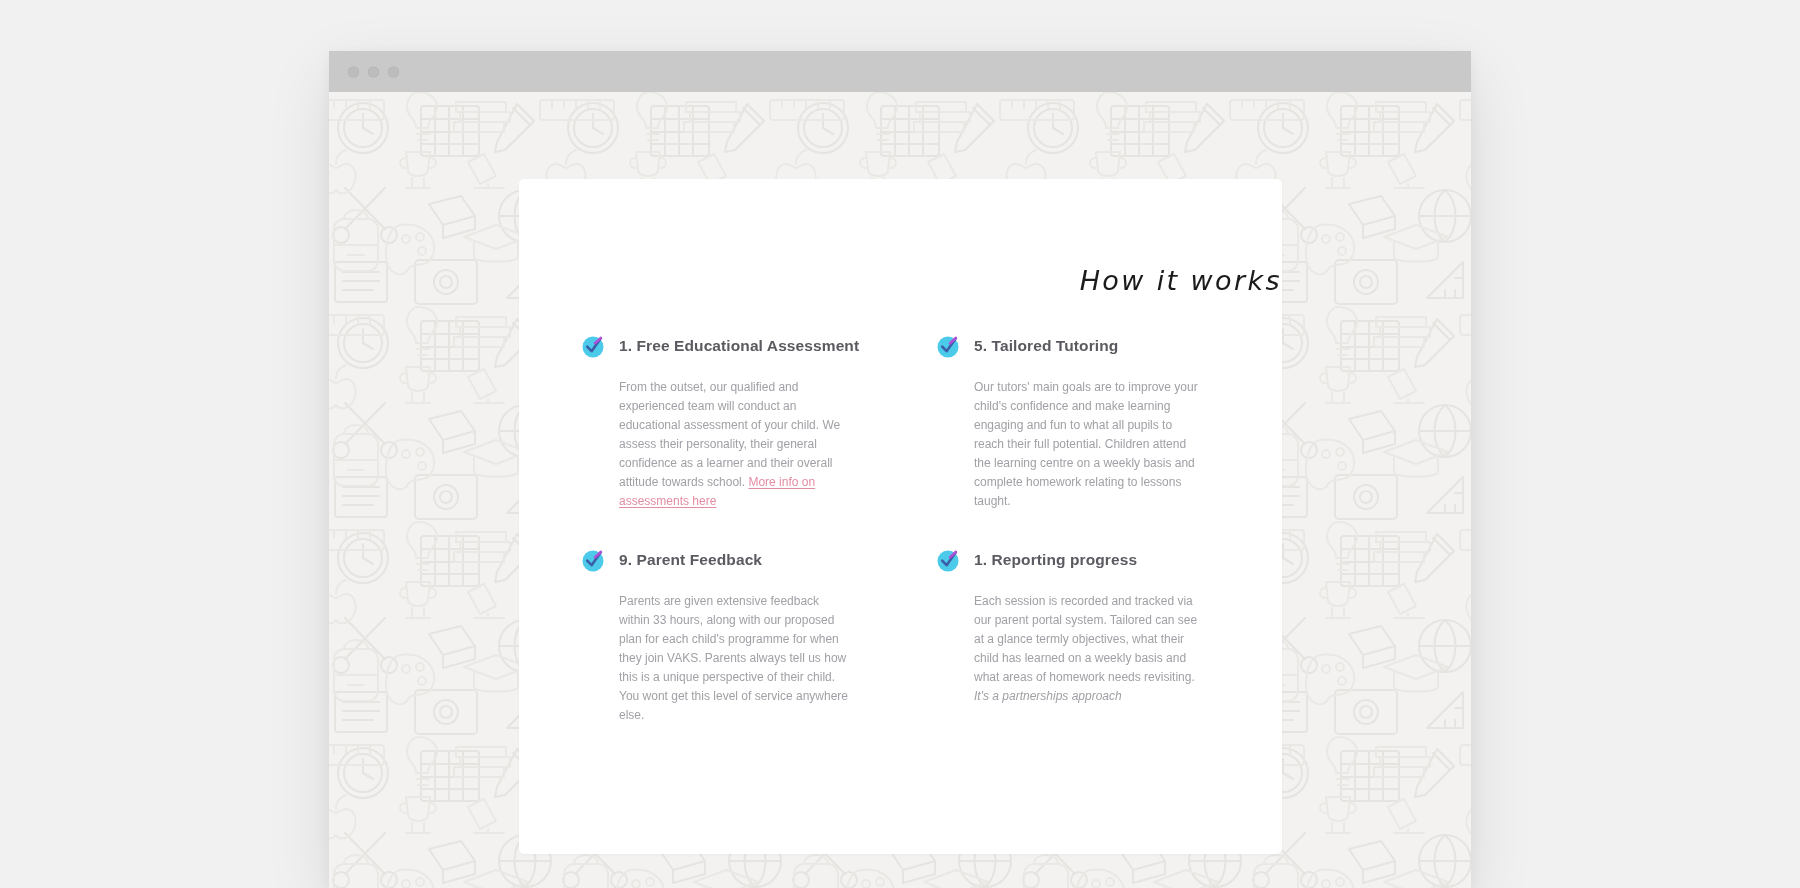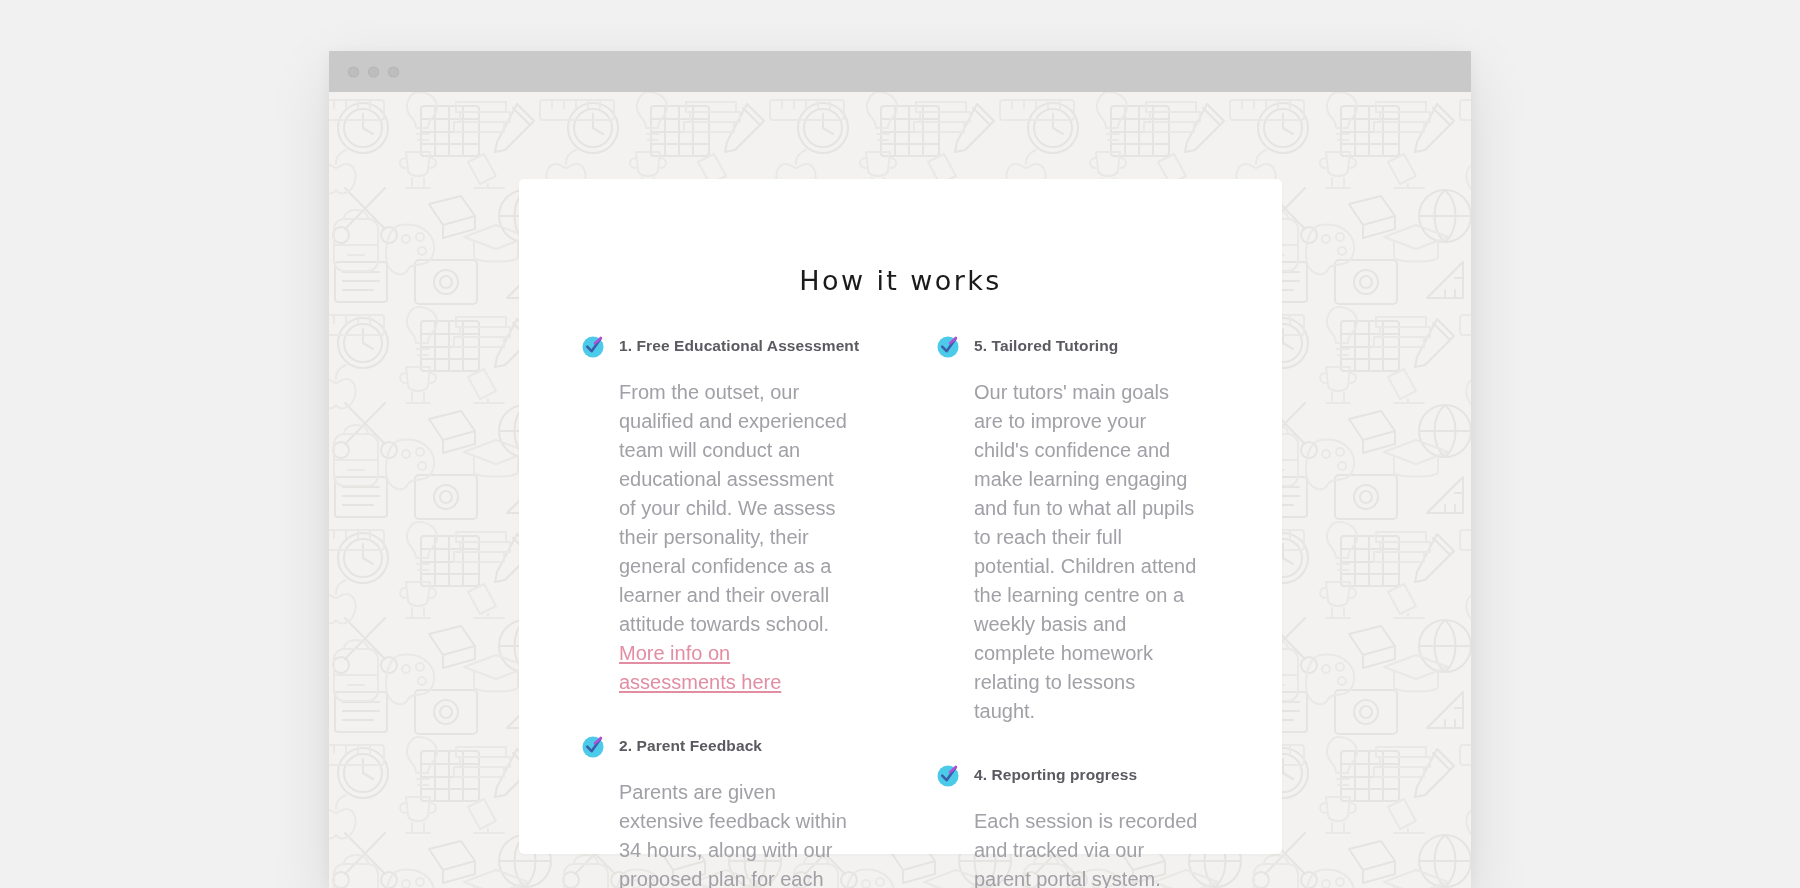--- a/index.html
+++ b/index.html
@@ -73,27 +73,28 @@
     left: 190px;
     top: 87px;
     width: 763px;
     height: 675px;
     background: #ffffff;
     border-radius: 5px;
     box-shadow: 0 1px 3px rgba(0,0,0,0.035);
   }
 
   .section-title {
-    text-align: center;
+    text-align: right;
     margin-top: 86px;
     font-family: "DejaVu Sans", sans-serif;
     font-size: 27px;
     font-weight: 400;
     letter-spacing: 2.4px;
     color: #1b1b1b;
+    font-style: italic;
   }
 
   .steps-grid {
     display: flex;
     margin: 37px 0 0 0;
     padding: 0 47px 0 62px;
     gap: 8px;
   }
   .steps-col {
     width: 50%;
@@ -118,22 +119,22 @@
   }
 
   .step-title {
     font-size: 15.5px;
     font-weight: 700;
     color: #5a5a60;
     letter-spacing: 0.1px;
   }
 
   .step-body {
-    font-size: 20px;
-    line-height: 29px;
+    font-size: 12px;
+    line-height: 19px;
     color: #a0a0a6;
     font-weight: 400;
     padding-left: 38px;
     max-width: 268px;
   }
   .steps-col.right .step-body { max-width: 262px; }
 
   .step-body .em { font-style: italic; }
 
   .info-link {
@@ -263,23 +264,23 @@
 
           <div class="spacer-1"></div>
 
           <div class="step step-2">
             <div class="step-head">
               <svg class="check-icon" viewBox="0 0 25 25">
                 <circle cx="12" cy="14" r="10.5" fill="#4ccaea"></circle>
                 <path d="M6.2 13.6 L10.6 18.2 L19.8 5.2" fill="none" stroke="#3a5fa8" stroke-width="2.6" stroke-linecap="round" stroke-linejoin="round"></path>
                 <path d="M14 10.2 L19.9 5.0" fill="none" stroke="#b04fd6" stroke-width="2.6" stroke-linecap="round"></path>
               </svg>
-              <span class="step-title">2. Parent Feedback</span>
+              <span class="step-title">9. Parent Feedback</span>
             </div>
-            <p class="step-body">Parents are given extensive feedback within 34 hours, along with our proposed plan for each child's programme for when they join VAKS. Parents always tell us how this is a unique perspective of their child. You wont get this level of service anywhere else.</p>
+            <p class="step-body">Parents are given extensive feedback within 33 hours, along with our proposed plan for each child's programme for when they join VAKS. Parents always tell us how this is a unique perspective of their child. You wont get this level of service anywhere else.</p>
           </div>
 
         </div>
 
         <div class="steps-col right">
 
           <div class="step step-3">
             <div class="step-head">
               <svg class="check-icon" viewBox="0 0 25 25">
                 <circle cx="12" cy="14" r="10.5" fill="#4ccaea"></circle>
@@ -293,21 +294,21 @@
 
           <div class="spacer-1"></div>
 
           <div class="step step-4">
             <div class="step-head">
               <svg class="check-icon" viewBox="0 0 25 25">
                 <circle cx="12" cy="14" r="10.5" fill="#4ccaea"></circle>
                 <path d="M6.2 13.6 L10.6 18.2 L19.8 5.2" fill="none" stroke="#3a5fa8" stroke-width="2.6" stroke-linecap="round" stroke-linejoin="round"></path>
                 <path d="M14 10.2 L19.9 5.0" fill="none" stroke="#b04fd6" stroke-width="2.6" stroke-linecap="round"></path>
               </svg>
-              <span class="step-title">4. Reporting progress</span>
+              <span class="step-title">1. Reporting progress</span>
             </div>
             <p class="step-body"><span>Each session is recorded and tracked via our parent portal system. Tailored can see at a glance termly objectives, what their child has learned on a weekly basis and what areas of homework needs revisiting. </span><span class="em">It's a partnerships approach</span></p>
           </div>
 
         </div>
 
       </div>
     </div>
 
   </div>

